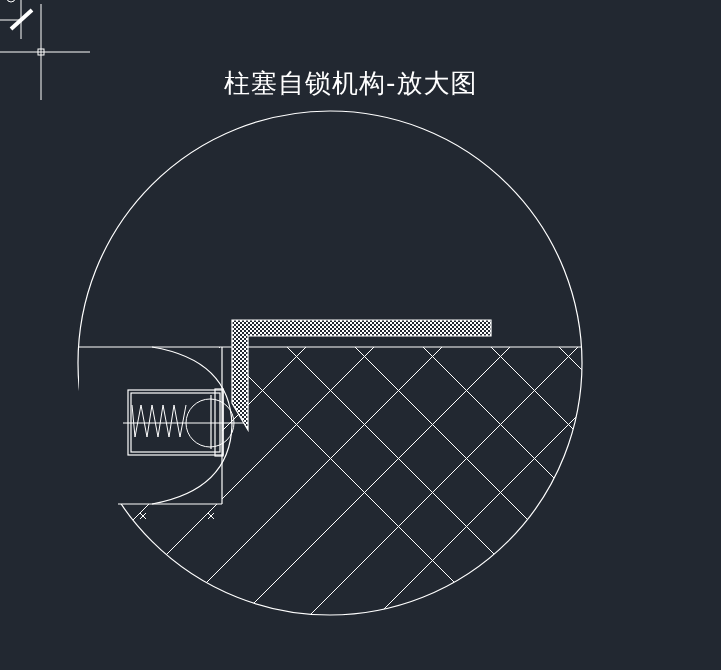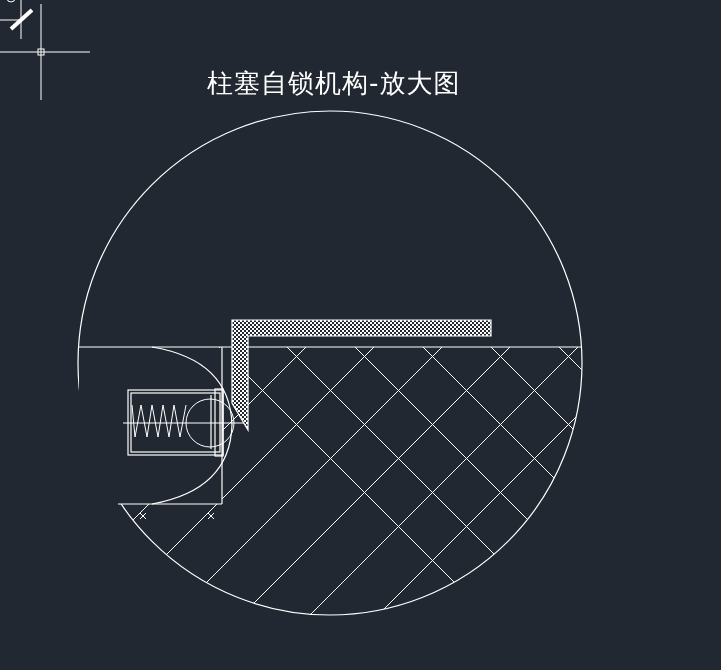--- a/index.html
+++ b/index.html
@@ -16,21 +16,21 @@
     }
     #canvas {
       position: absolute;
       left: 0;
       top: 0;
       width: 721px;
       height: 670px;
     }
     .title {
       position: absolute;
-      left: 207px;
+      left: 224px;
       top: 66px;
       font-size: 26px;
       color: #ffffff;
       letter-spacing: 1px;
       white-space: nowrap;
       line-height: 34px;
       font-family: "DejaVu Sans", sans-serif;
     }
   </style>
 </head>

